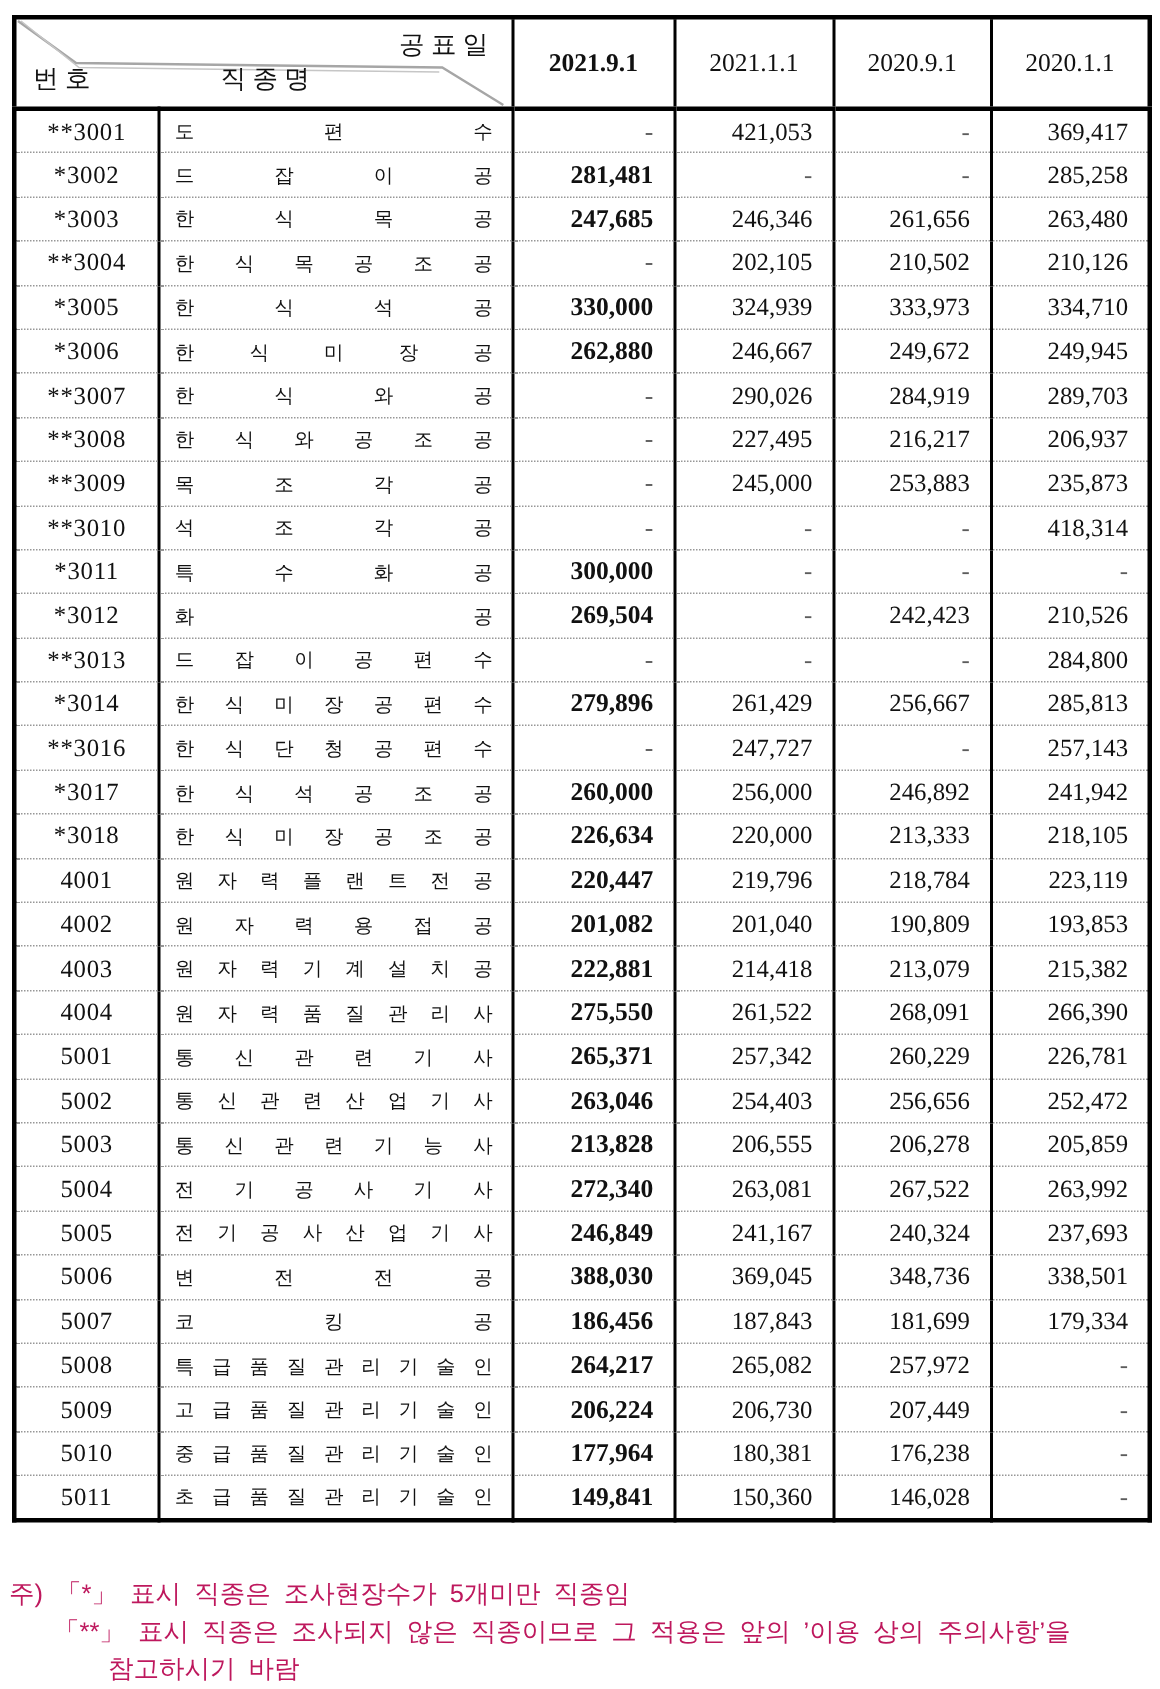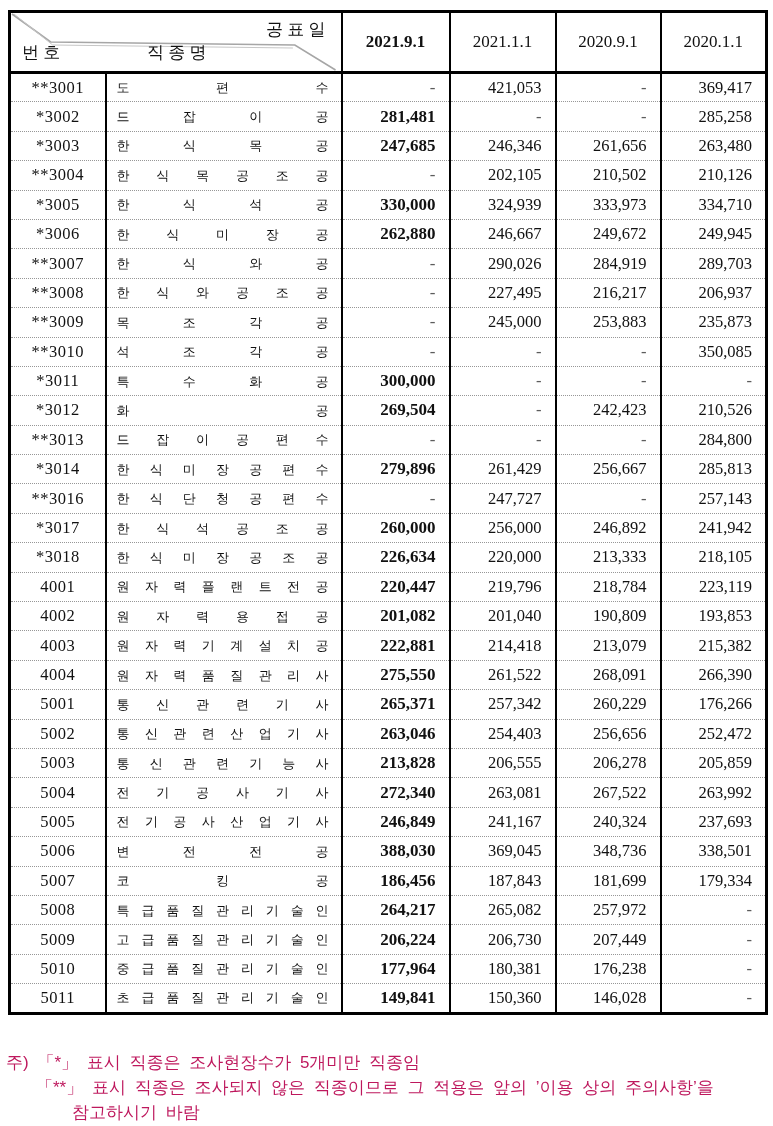--- a/index.html
+++ b/index.html
@@ -230,21 +230,21 @@
     <td class="num">235,873</td>
   </tr>
         <tr>
     <td class="no-cell">**3010</td>
     <td class="name-cell">
       <div class="jname">석 조 각 공</div>
     </td>
     <td class="num bold dash">-</td>
     <td class="num dash">-</td>
     <td class="num dash">-</td>
-    <td class="num">350,085</td>
+    <td class="num">418,314</td>
   </tr>
         <tr>
     <td class="no-cell">*3011</td>
     <td class="name-cell">
       <div class="jname">특 수 화 공</div>
     </td>
     <td class="num bold">300,000</td>
     <td class="num dash">-</td>
     <td class="num dash">-</td>
     <td class="num dash">-</td>
@@ -350,21 +350,21 @@
     <td class="num">266,390</td>
   </tr>
         <tr>
     <td class="no-cell">5001</td>
     <td class="name-cell">
       <div class="jname">통 신 관 련 기 사</div>
     </td>
     <td class="num bold">265,371</td>
     <td class="num">257,342</td>
     <td class="num">260,229</td>
-    <td class="num">176,266</td>
+    <td class="num">226,781</td>
   </tr>
         <tr>
     <td class="no-cell">5002</td>
     <td class="name-cell">
       <div class="jname">통 신 관 련 산 업 기 사</div>
     </td>
     <td class="num bold">263,046</td>
     <td class="num">254,403</td>
     <td class="num">256,656</td>
     <td class="num">252,472</td>

